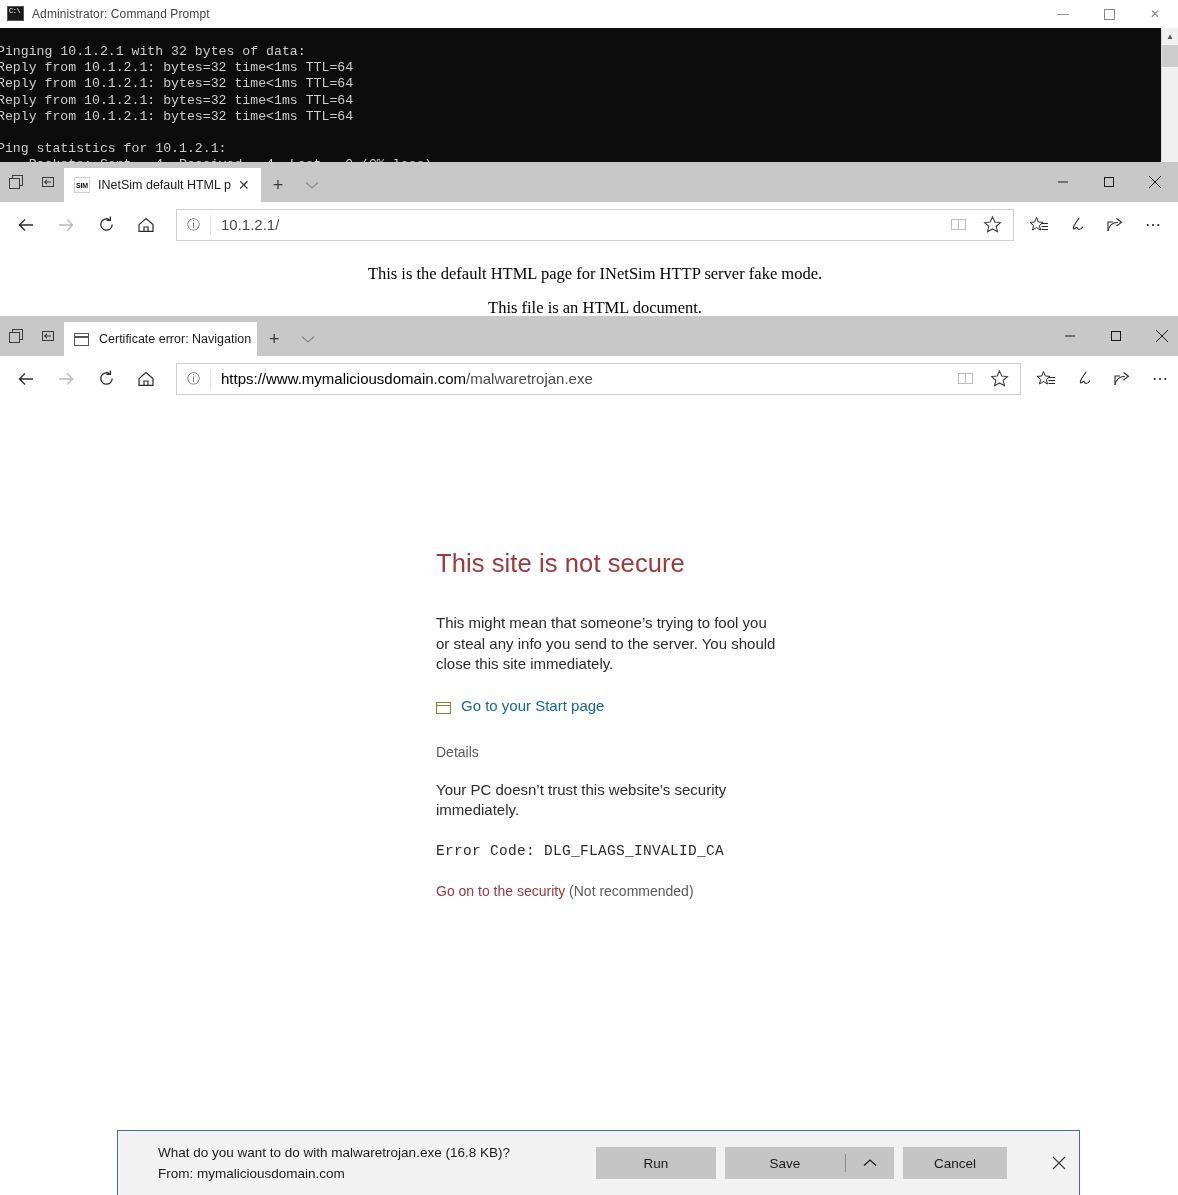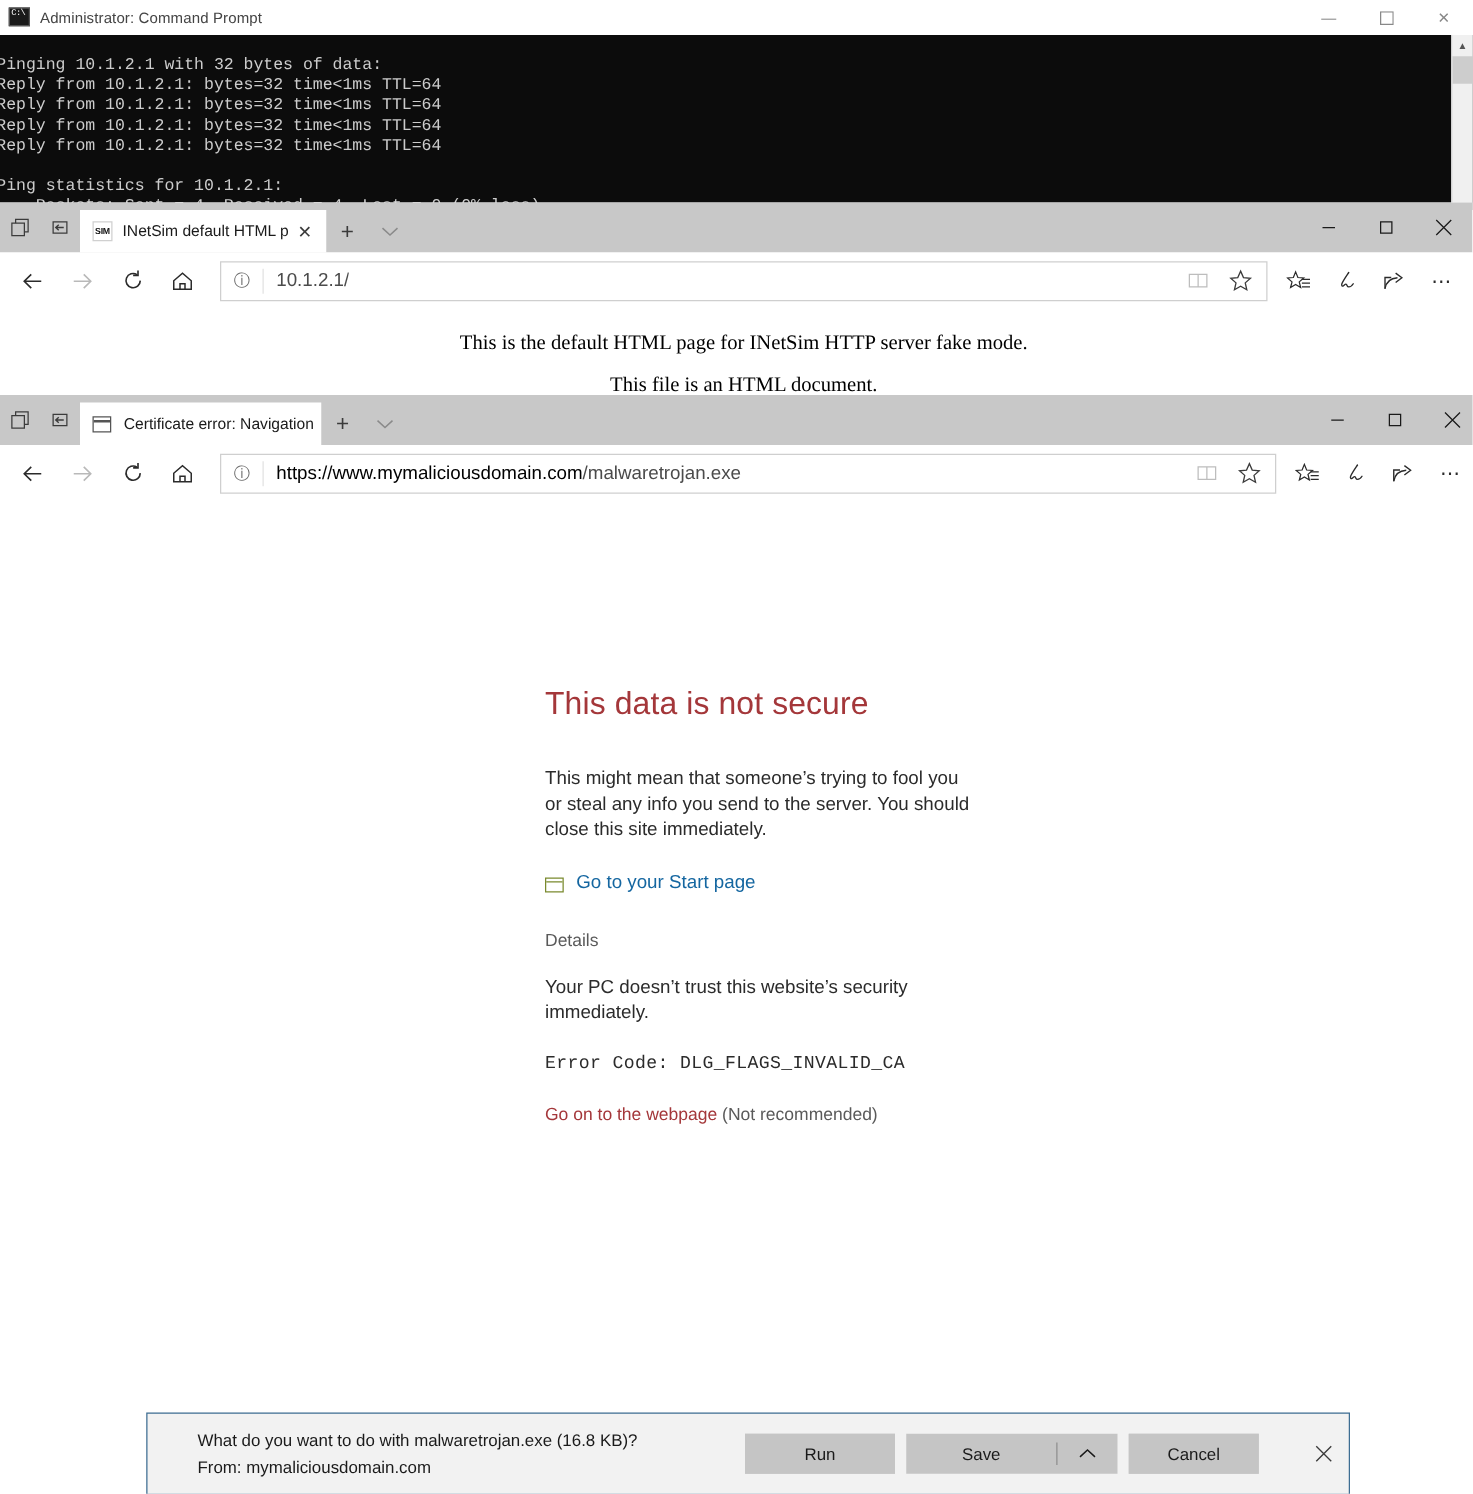--- a/index.html
+++ b/index.html
@@ -458,31 +458,31 @@
             <path d="M3 16 C4 10 8 7.5 13 7.2" fill="none" stroke="#2b2b2b" stroke-width="1.1"></path>
             <path d="M11.5 3.5 L16.5 7.2 L11.5 11" fill="none" stroke="#2b2b2b" stroke-width="1.1"></path>
           </svg>
         </div>
         <div class="tbicon">⋯</div>
       </div>
     </div>
 
     <div class="page">
       <div class="err-wrap">
-        <div class="err-title">This data is not secure</div>
+        <div class="err-title">This site is not secure</div>
         <div class="err-body">This might mean that someone’s trying to fool you or steal any info you send to the server. You should close this site immediately.</div>
         <div class="err-link-row">
           <div class="start-icon"></div>
           <div class="err-link">Go to your Start page</div>
         </div>
         <div class="err-details-label">Details</div>
         <div class="err-detail-text">Your PC doesn’t trust this website’s security immediately.</div>
         <div class="err-code">Error Code: DLG_FLAGS_INVALID_CA</div>
         <div class="err-proceed">
-          <span class="red">Go on to the webpage</span>
+          <span class="red">Go on to the security</span>
           <span class="grey">(Not recommended)</span>
         </div>
       </div>
     </div>
   </div>
 
   <div class="dlbar">
     <div class="dl-text">
       <div class="dl-line">What do you want to do with malwaretrojan.exe (16.8 KB)?</div>
       <div class="dl-line">From: mymaliciousdomain.com</div>

